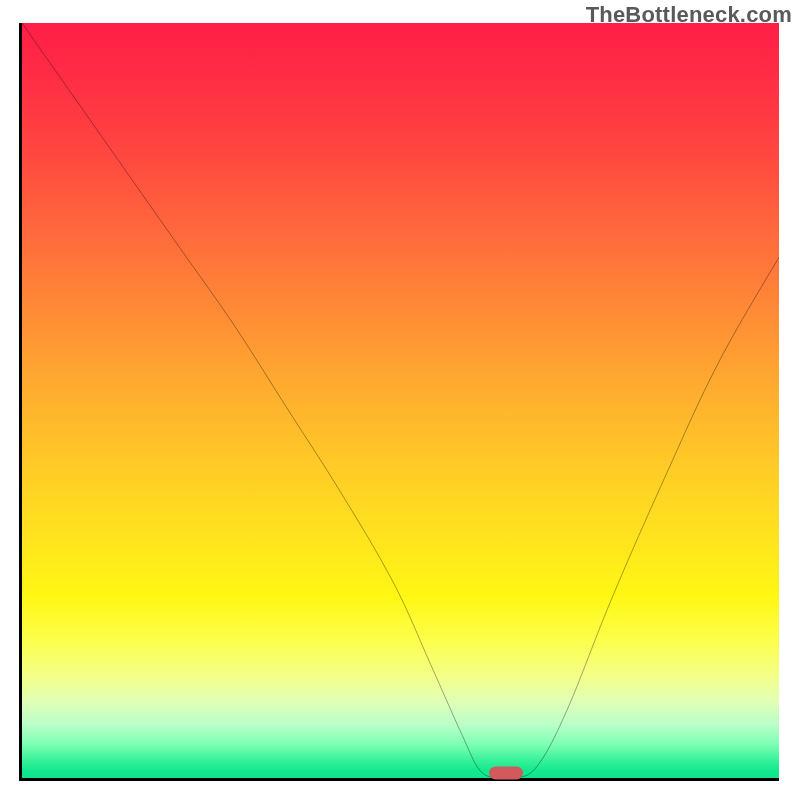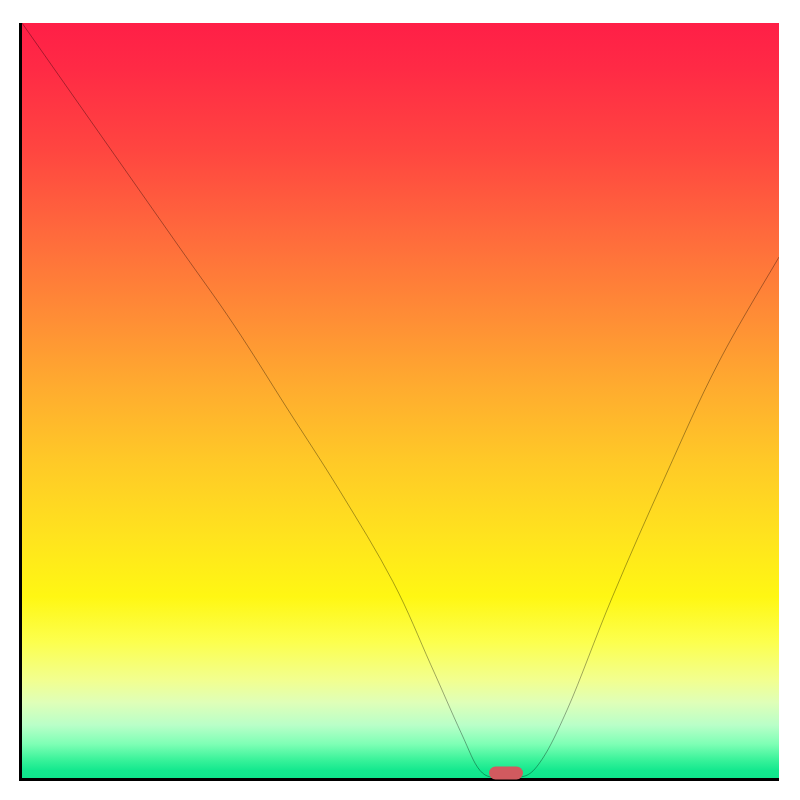--- a/index.html
+++ b/index.html
@@ -76,20 +76,21 @@
     border-radius: 7px;
     background: #d15a5f;
     transform: translate(-50%, -50%);
   }
 </style>
 </head>
 <body>
 
 <div class="container">
 
+  <div class="watermark">TheBottleneck.com</div>
 
   <div class="plot-area">
     <div class="gradient"></div>
 
     <svg class="curve-svg" viewBox="0 0 100 100" preserveAspectRatio="none">
       <path fill="none" stroke="#000" stroke-width="0.35" vector-effect="non-scaling-stroke" d="M 0 0 C 1.26 1.7999999999999998, 4.48 6.4, 7.000000000000001 10 C 9.520000000000001 13.6, 11.480000000000002 16.4, 14.000000000000002 20 C 16.520000000000003 23.6, 18.48 26.4, 21 30 C 23.52 33.6, 25.480000000000004 36.22, 28.000000000000004 40 C 30.520000000000003 43.78, 32.480000000000004 47.04, 35 51 C 37.519999999999996 54.96, 39.48 57.86, 42 62 C 44.52 66.14, 46.84 69.86, 49 74 C 51.16 78.14, 52.38 81.4, 54 85 C 55.62 88.6, 56.82999999999999 91.48, 57.99999999999999 94 C 59.169999999999995 96.52, 59.6 97.92, 60.5 99 C 61.4 100.08, 62.19 99.82, 63 100 C 63.81 100.18, 64.1 100.27, 65 100 C 65.9 99.73, 66.74 100.12, 68 98.5 C 69.26 96.88, 70.2 95.05, 72 91 C 73.8 86.95, 75.66 81.58, 78 76 C 80.34 70.42, 82.48 65.58, 85 60 C 87.52 54.42, 89.3 50.21999999999999, 92 44.99999999999999 C 94.7 39.779999999999994, 98.56 33.519999999999996, 100 31"></path>
     </svg>
 
     <div class="marker" style="left: 64%; top: 99.4%; background: rgb(209, 90, 95);"></div>
   </div>

